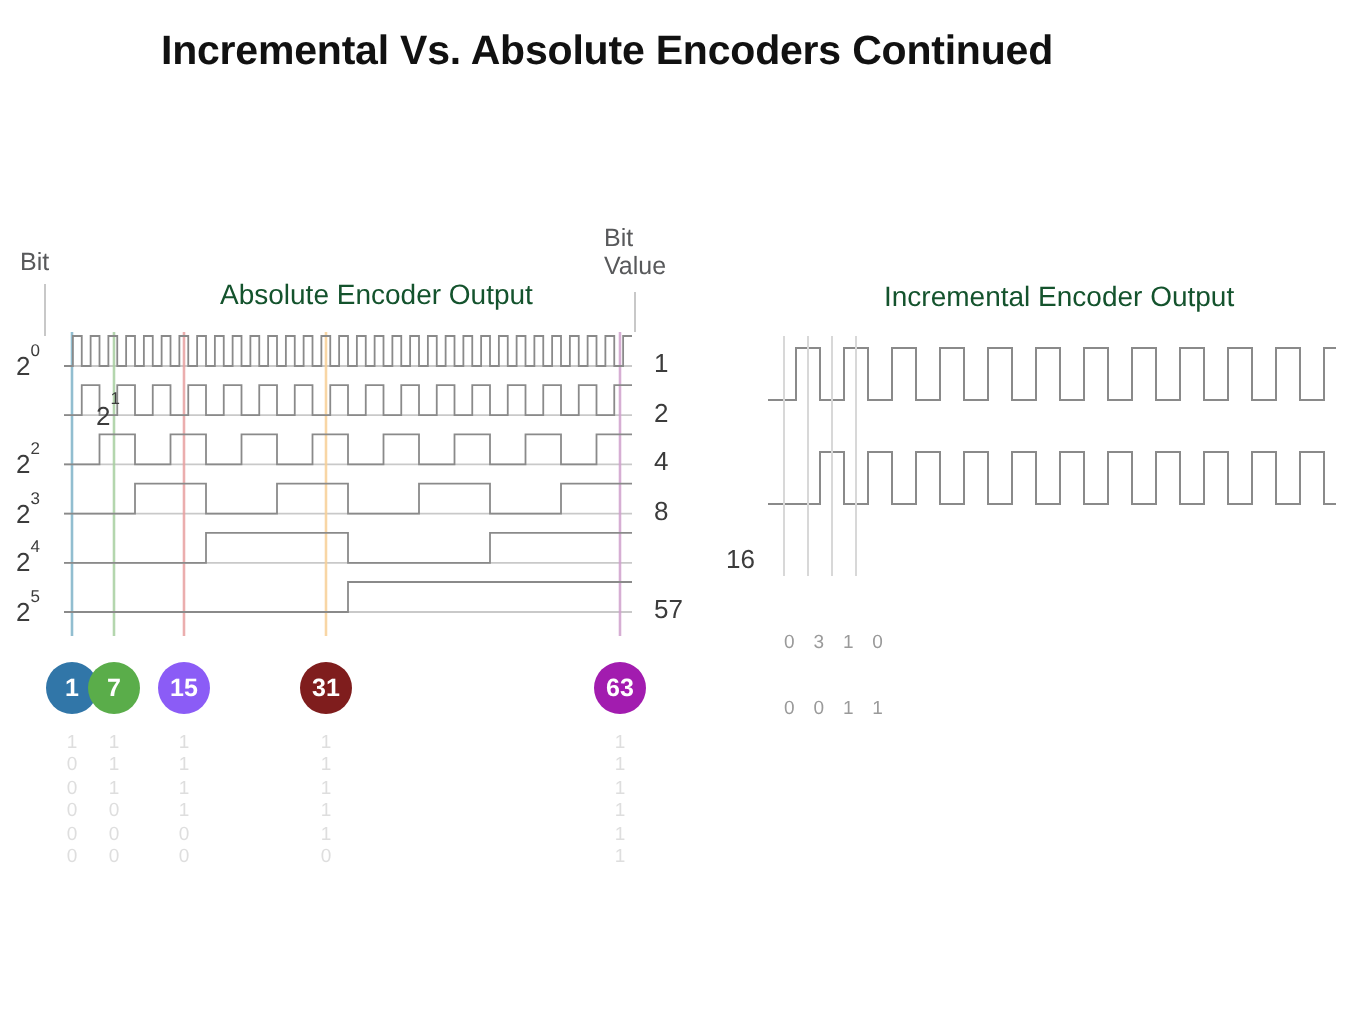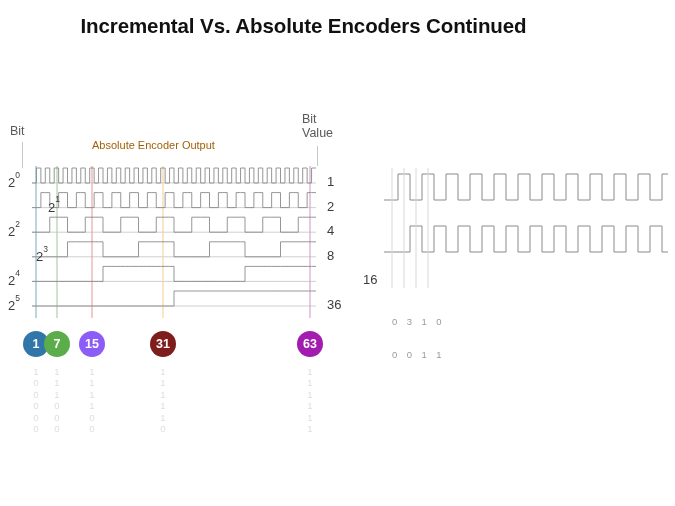--- a/index.html
+++ b/index.html
@@ -27,23 +27,24 @@
     width: 607px;
     text-align: center;
     font-size: 20.5px;
     font-weight: bold;
     color: #111111;
     letter-spacing: -0.1px;
   }
   
   .section-caption {
     position: absolute;
-    font-size: 11px;
-    color: #a16207;
-    white-space: nowrap;
+    font-size: 14px;
+    color: #14532d;
+    white-space: nowrap;
+    margin-left: 18px;
   }
   #abs-caption { left: 92px;  top: 139px; }
   #inc-caption { left: 424px; top: 140px; }
 
   
   .annot {
     position: absolute;
     font-size: 12.5px;
     color: #58595b;
     text-align: left;
@@ -141,20 +142,21 @@
   <div class="annot" id="bit-annot">Bit</div>
   <div class="leader" id="bit-leader"></div>
 
   <div class="annot" id="bitval-annot">
     <div>Bit</div>
     <div>Value</div>
   </div>
   <div class="leader" id="bitval-leader"></div>
 
   <div class="section-caption" id="abs-caption">Absolute Encoder Output</div>
+  <div class="section-caption" id="inc-caption">Incremental Encoder Output</div>
 
   <div id="abs-plot">
     <svg id="abs-svg" width="284" height="152" viewBox="0 0 284 152">
         <line x1="0" y1="17" x2="284" y2="17" stroke="#c9c9c9" stroke-width="0.9"></line>
         <line x1="0" y1="41.6" x2="284" y2="41.6" stroke="#c9c9c9" stroke-width="0.9"></line>
         <line x1="0" y1="66.2" x2="284" y2="66.2" stroke="#c9c9c9" stroke-width="0.9"></line>
         <line x1="0" y1="90.8" x2="284" y2="90.8" stroke="#c9c9c9" stroke-width="0.9"></line>
         <line x1="0" y1="115.4" x2="284" y2="115.4" stroke="#c9c9c9" stroke-width="0.9"></line>
         <line x1="0" y1="140" x2="284" y2="140" stroke="#c9c9c9" stroke-width="0.9"></line>
         <line x1="4" y1="-4" x2="4" y2="152" stroke="#7fb3c8" stroke-width="1.3" opacity="0.85"></line>
@@ -171,26 +173,26 @@
       </svg>
   </div>
 
   <div id="abs-row-labels">
       <div class="bit-label" style="top: 174px;"><span>2</span><sup>0</sup></div>
       <div class="bit-value" style="top: 174px;">1</div>
       <div class="bit-label" style="top: 198.6px; margin-left: 40px;"><span>2</span><sup>1</sup></div>
       <div class="bit-value" style="top: 198.6px;">2</div>
       <div class="bit-label" style="top: 223.2px;"><span>2</span><sup>2</sup></div>
       <div class="bit-value" style="top: 223.2px;">4</div>
-      <div class="bit-label" style="top: 247.8px; margin-left: 28px;"><span>2</span><sup>3</sup></div>
+      <div class="bit-label" style="top: 247.8px;"><span>2</span><sup>3</sup></div>
       <div class="bit-value" style="top: 247.8px;">8</div>
       <div class="bit-label" style="top: 272.4px;"><span>2</span><sup>4</sup></div>
       <div class="bit-value" style="top: 272.4px; margin-left: 36px;">16</div>
       <div class="bit-label" style="top: 297px;"><span>2</span><sup>5</sup></div>
-      <div class="bit-value" style="top: 297px;">36</div>
+      <div class="bit-value" style="top: 297px;">57</div>
     </div>
 
   <div id="abs-markers">
       <div class="marker" style="left: 23px; top: 331px; background: rgb(49, 118, 168);">1</div>
       <div class="bincol" style="left: 30px; top: 366px;">1
 0
 0
 0
 0
 0</div>

